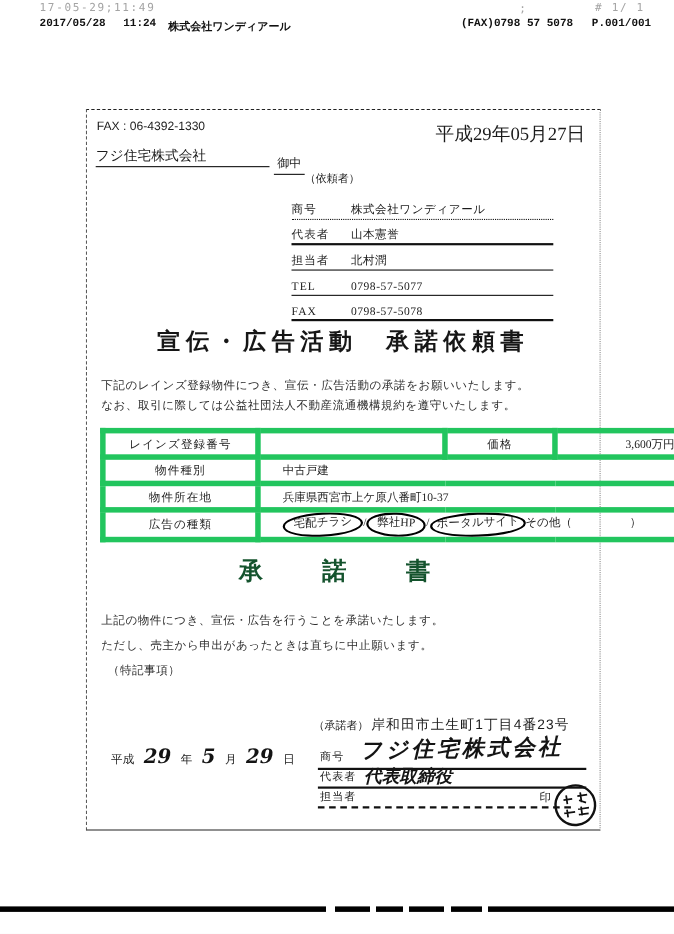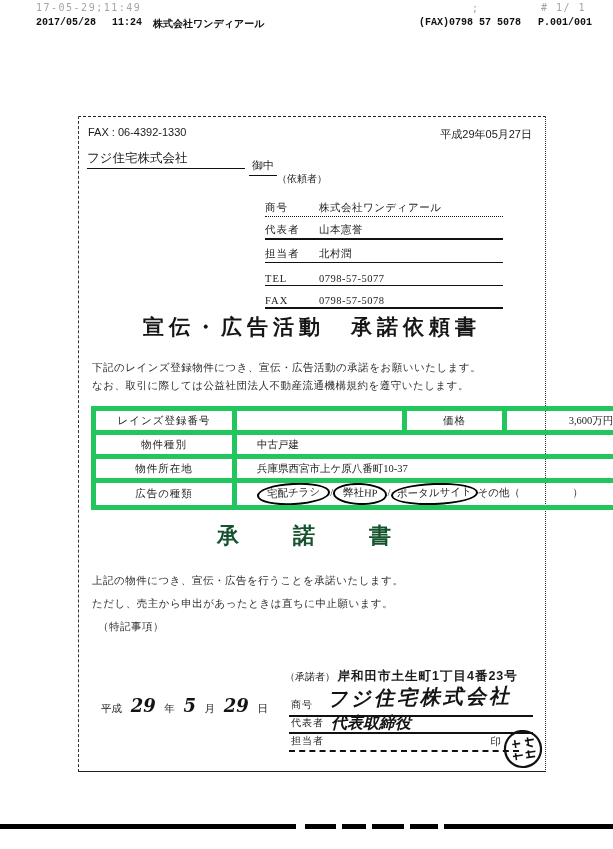--- a/index.html
+++ b/index.html
@@ -7,21 +7,21 @@
     position:relative;width:613px;height:849px;background:#ffffff;
     font-family:"Liberation Serif","DejaVu Serif",serif;color:#1b1b1b;
     overflow:hidden;margin:0 auto;
   }
   .abs{position:absolute;white-space:nowrap;}
   
   .faint{color:#a4a4a4;font-family:"DejaVu Sans Mono",monospace;font-size:10px;letter-spacing:1.5px;}
   .faxhdr{font-family:Liberation Mono, monospace;font-weight:bold;font-size:10px;color:#111;}
   
   .doc{
-    position:absolute;left:78px;top:116px;width:466px;height:654px;
+    position:absolute;left:78px;top:99px;width:466px;height:654px;
     border-top:1px dashed #222;border-left:1px dashed #333;
     border-right:1px dotted #333;border-bottom:1px solid #222;
   }
   .gothic{font-family:"Liberation Sans","DejaVu Sans",sans-serif;}
   .u1{border-bottom:1px solid #111;}
   
   .srow{display:flex;width:238px;height:23px;align-items:flex-end;font-size:10.5px;padding-bottom:1px;box-sizing:border-box;}
   .srow .lb{width:54px;letter-spacing:1px;color:#222;}
   .srow .vl{flex:1;letter-spacing:.5px;}
   .bb-dot{border-bottom:1px dotted #111;}
@@ -67,21 +67,21 @@
 
   <div class="abs faxhdr" style="left:36px;top:17px;">2017/05/28</div>
   <div class="abs faxhdr" style="left:112px;top:17px;">11:24</div>
   <div class="abs faxhdr" style="left:153px;top:17px;">株式会社ワンディアール</div>
   <div class="abs faxhdr" style="left:419px;top:17px;">(FAX)0798 57 5078</div>
   <div class="abs faxhdr" style="left:538px;top:17px;">P.001/001</div>
 
   <div class="doc">
 
     <div class="abs gothic" style="left:9px;top:9px;font-size:11px;">FAX : 06-4392-1330</div>
-    <div class="abs gothic" style="right:13px;top:10px;font-size:11px;">平成29年05月27日</div>
+    <div class="abs gothic" style="right:13px;top:10px;font-size:17px;font-family:Liberation Serif, serif;">平成29年05月27日</div>
 
     <div class="abs gothic u1" style="left:8px;top:33px;width:158px;height:18px;font-size:12.5px;">フジ住宅株式会社</div>
     <div class="abs gothic u1" style="left:170px;top:41px;font-size:11px;padding:0 3px 2px;">御中</div>
     <div class="abs" style="left:198px;top:55px;font-size:10px;">（依頼者）</div>
 
     <div class="abs" style="left:186px;top:77px;">
       <div class="srow bb-dot">
         <span class="lb">商号</span>
         <span class="vl">株式会社ワンディアール</span>
       </div>
@@ -142,21 +142,21 @@
       <span class="hw" style="font-size:18px;margin:0 6px;">29</span>
       <span>年</span>
       <span class="hw" style="font-size:18px;margin:0 6px;">5</span>
       <span>月</span>
       <span class="hw" style="font-size:18px;margin:0 6px;">29</span>
       <span>日</span>
     </div>
 
     <div class="abs" style="left:206px;top:551px;font-size:10px;">
       <span>（承諾者）</span>
-      <span class="gothic" style="font-weight:bold;font-size:12.5px;letter-spacing:1px;">岸和田市土生町1丁目4番23号</span>
+      <span class="gothic" style="font-weight:normal;font-size:12.5px;letter-spacing:1px;">岸和田市土生町1丁目4番23号</span>
     </div>
 
     <div class="company-row">
       <span class="abs small-lb" style="left:2px;bottom:3px;">商号</span>
       <span class="abs hw" style="left:38px;top:1px;font-size:20px;letter-spacing:3px;transform:rotate(-1deg);">フジ住宅株式会社</span>
     </div>
 
     <div class="rep-row">
       <span class="abs small-lb" style="left:2px;bottom:2px;">代表者</span>
       <span class="abs hw" style="left:42px;top:-2px;font-size:16px;">代表取締役</span>

